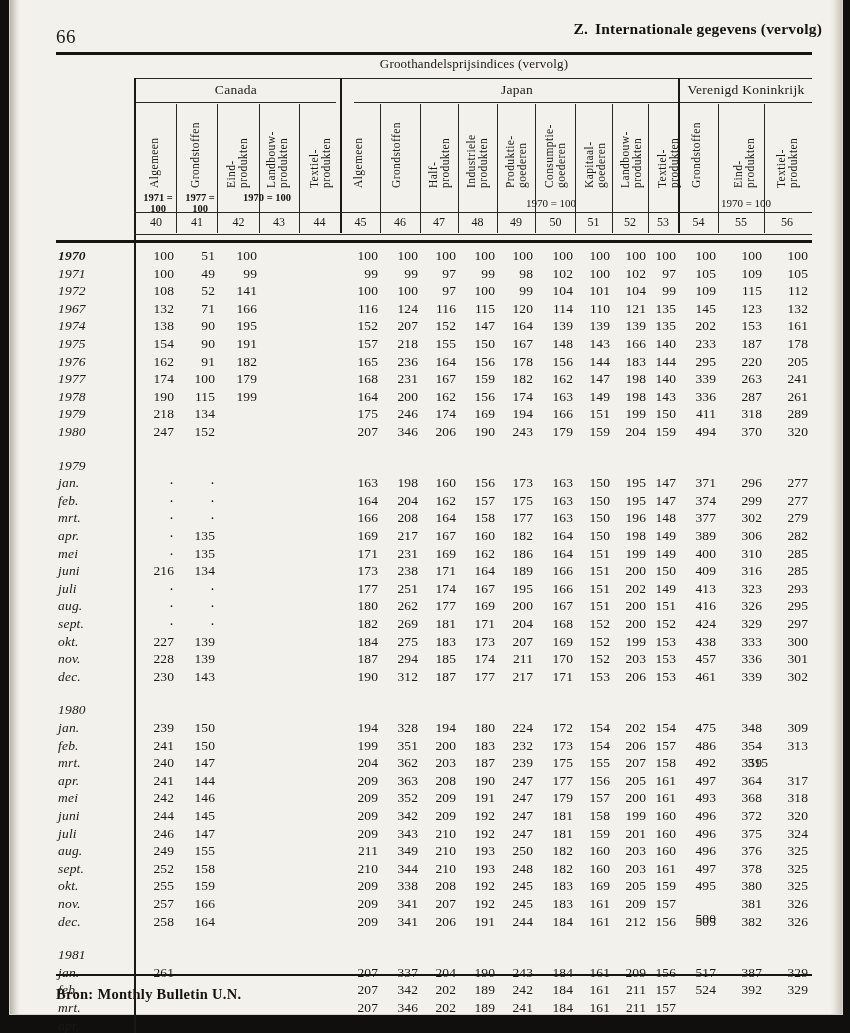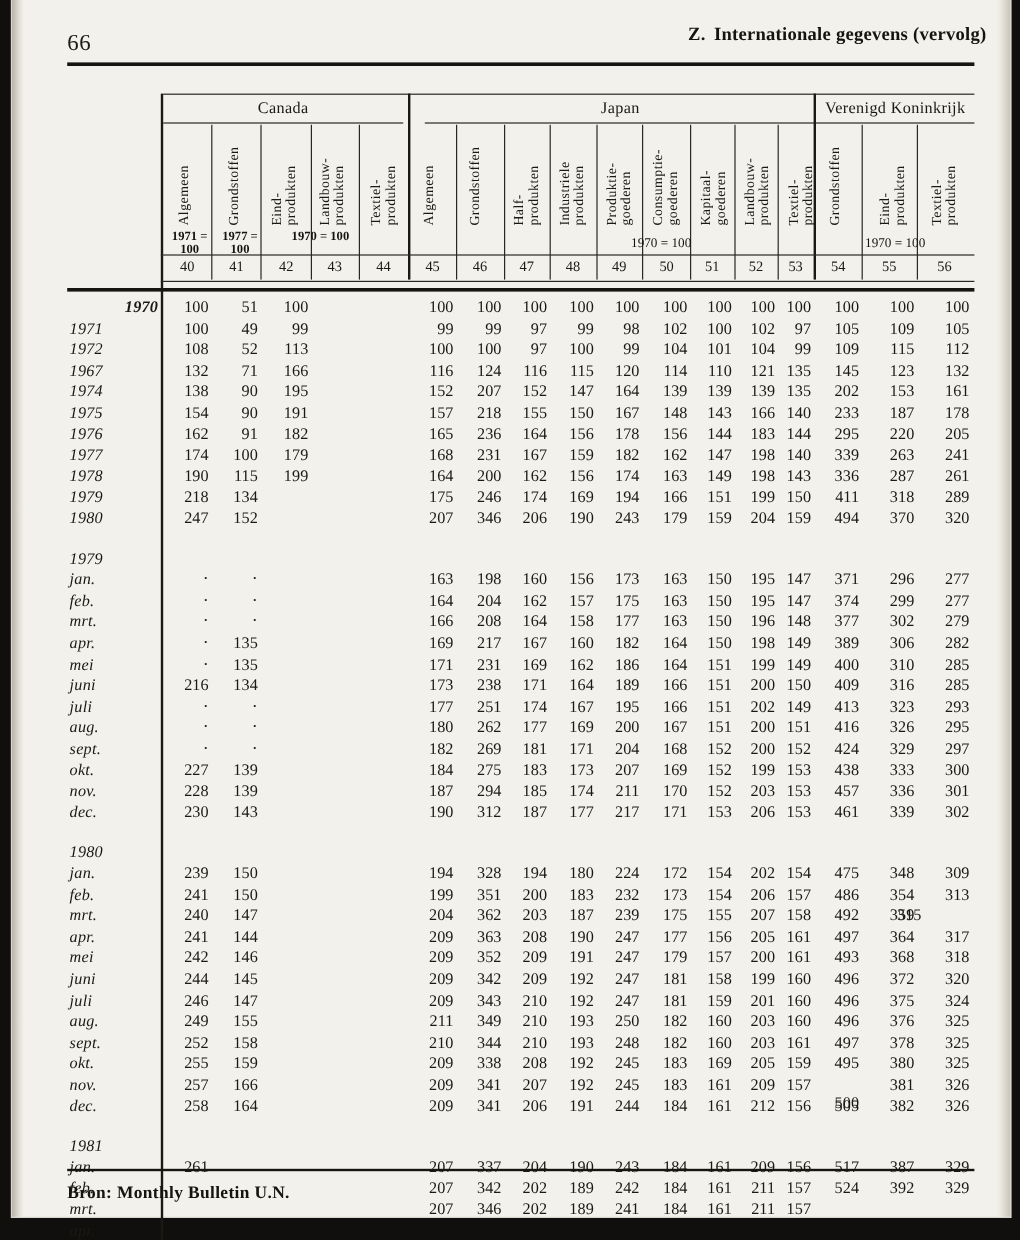--- a/index.html
+++ b/index.html
@@ -110,20 +110,21 @@
   <div class="runhead">
     <span class="zlet">Z.</span><span>Internationale gegevens (vervolg)</span>
   </div>
 
   <div class="ghost">1970 1971 1972 1973 1974 1975 1976 1977 1978 1979 1980 1979 jan feb mrt apr mei juni juli aug sept okt nov dec 1980 jan feb mrt apr mei juni juli aug sept okt nov dec 1981 jan feb mrt apr mei juni</div>
 
   <div class="tbl">
 
     <div class="rule-thick" style="top:0;"></div>
 
+    <div class="suptitle">Groothandelsprijsindices (vervolg)</div>
 
     <div class="rule-thin" style="left:80px;top:26px;width:676px;"></div>
 
     <div class="grp" style="left:80px;width:200px;">Canada</div>
     <div class="grp" style="left:298px;width:326px;">Japan</div>
     <div class="grp" style="left:624px;width:132px;">Verenigd Koninkrijk</div>
 
     <div class="rule-thin" style="left:80px;top:50px;width:200px;"></div>
     <div class="rule-thin" style="left:298px;top:50px;width:326px;"></div>
     <div class="rule-thin" style="left:624px;top:50px;width:132px;"></div>
@@ -207,21 +208,21 @@
     <div class="colnum" style="left:519px;width:37px;">51</div>
     <div class="colnum" style="left:556px;width:36px;">52</div>
     <div class="colnum" style="left:592px;width:30px;">53</div>
     <div class="colnum" style="left:623px;width:39px;">54</div>
     <div class="colnum" style="left:662px;width:46px;">55</div>
     <div class="colnum" style="left:708px;width:46px;">56</div>
 
     <div class="rule-thick" style="top:188px;"></div>
 
     <div class="body" id="table-body">
-        <div class="rowlab bold" style="top: 0px; margin-left: 46px;">1970</div>
+        <div class="rowlab bold" style="top: 0px;">1970</div>
         <div class="cell" style="top: 0px; left: 58px; width: 60px;">100</div>
         <div class="cell" style="top: 0px; left: 99px; width: 60px;">51</div>
         <div class="cell" style="top: 0px; left: 141px; width: 60px;">100</div>
         <div class="cell" style="top: 0px; left: 262px; width: 60px;">100</div>
         <div class="cell" style="top: 0px; left: 302px; width: 60px;">100</div>
         <div class="cell" style="top: 0px; left: 340px; width: 60px;">100</div>
         <div class="cell" style="top: 0px; left: 379px; width: 60px;">100</div>
         <div class="cell" style="top: 0px; left: 417px; width: 60px;">100</div>
         <div class="cell" style="top: 0px; left: 457px; width: 60px;">100</div>
         <div class="cell" style="top: 0px; left: 494px; width: 60px;">100</div>
@@ -242,21 +243,21 @@
         <div class="cell" style="top: 17.6px; left: 457px; width: 60px;">102</div>
         <div class="cell" style="top: 17.6px; left: 494px; width: 60px;">100</div>
         <div class="cell" style="top: 17.6px; left: 530px; width: 60px;">102</div>
         <div class="cell" style="top: 17.6px; left: 560px; width: 60px;">97</div>
         <div class="cell" style="top: 17.6px; left: 600px; width: 60px;">105</div>
         <div class="cell" style="top: 17.6px; left: 646px; width: 60px;">109</div>
         <div class="cell" style="top: 17.6px; left: 692px; width: 60px;">105</div>
         <div class="rowlab" style="top: 35.2px;">1972</div>
         <div class="cell" style="top: 35.2px; left: 58px; width: 60px;">108</div>
         <div class="cell" style="top: 35.2px; left: 99px; width: 60px;">52</div>
-        <div class="cell" style="top: 35.2px; left: 141px; width: 60px;">113</div>
+        <div class="cell" style="top: 35.2px; left: 141px; width: 60px;">141</div>
         <div class="cell" style="top: 35.2px; left: 262px; width: 60px;">100</div>
         <div class="cell" style="top: 35.2px; left: 302px; width: 60px;">100</div>
         <div class="cell" style="top: 35.2px; left: 340px; width: 60px;">97</div>
         <div class="cell" style="top: 35.2px; left: 379px; width: 60px;">100</div>
         <div class="cell" style="top: 35.2px; left: 417px; width: 60px;">99</div>
         <div class="cell" style="top: 35.2px; left: 457px; width: 60px;">104</div>
         <div class="cell" style="top: 35.2px; left: 494px; width: 60px;">101</div>
         <div class="cell" style="top: 35.2px; left: 530px; width: 60px;">104</div>
         <div class="cell" style="top: 35.2px; left: 560px; width: 60px;">99</div>
         <div class="cell" style="top: 35.2px; left: 600px; width: 60px;">109</div>

